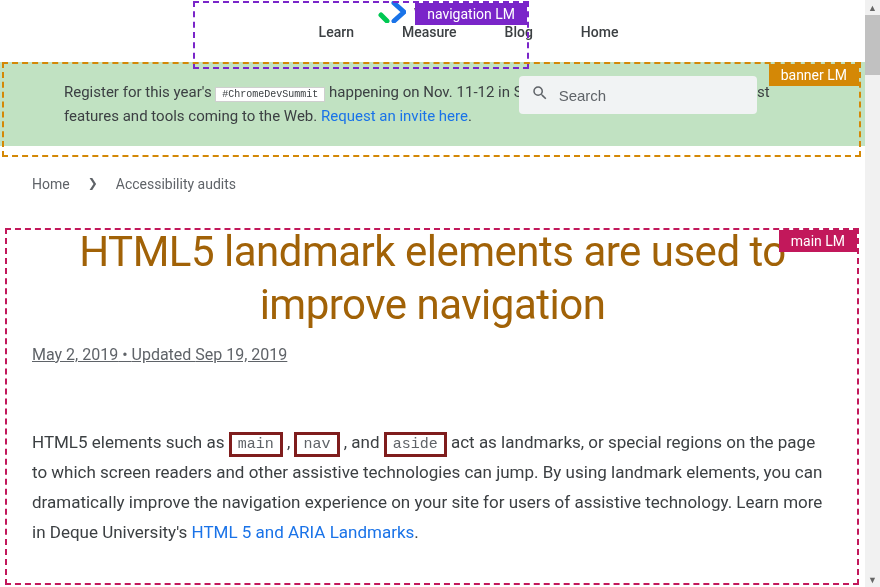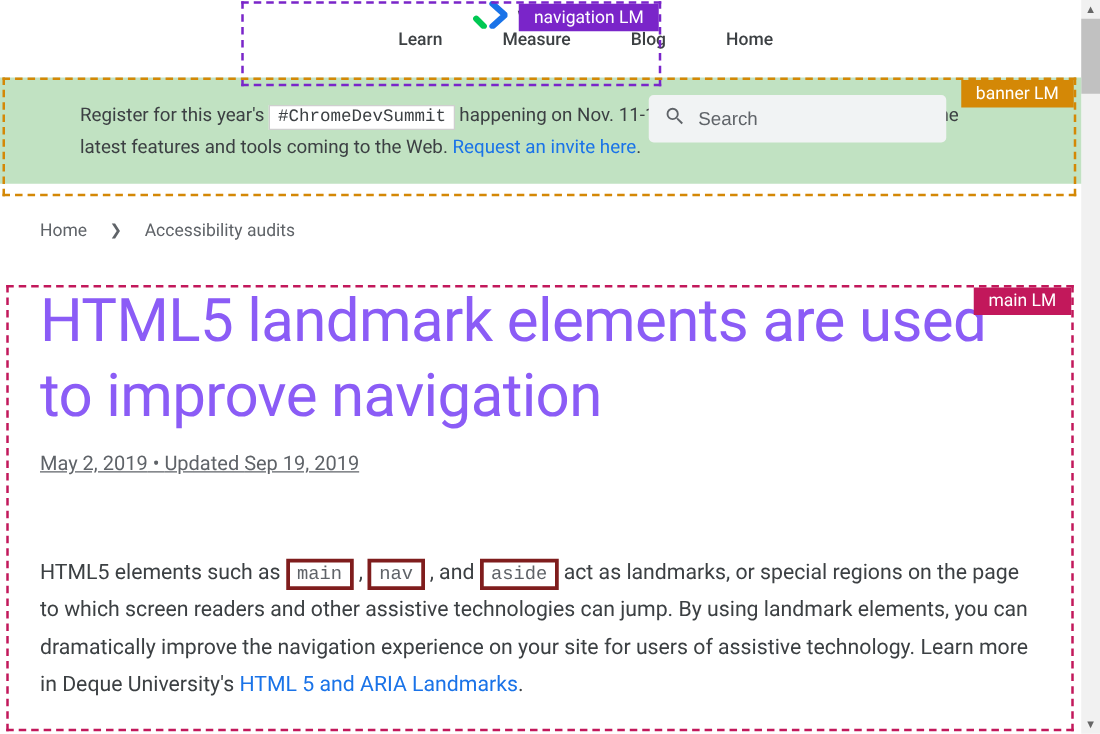--- a/index.html
+++ b/index.html
@@ -18,28 +18,28 @@
   .nav { display: flex; gap: 48px; margin-left: 72px; align-items: center; height: 62px; }
   .nav-item { font-size: 14px; color: #3c4043; font-weight: 500; }
   .right-area { margin-left: auto; display: flex; align-items: center; gap: 32px; }
   .search-wrap { display: flex; align-items: center; background: #f1f3f4; border-radius: 4px; padding: 8px 12px; width: 238px; margin-top: 36px; }
   .search-wrap svg { flex: none; }
   .search-input { border: none; background: transparent; font-size: 15px; color: #5f6368; margin-left: 10px; outline: none; width: 130px; }
   .search-input::placeholder { color: #5f6368; }
   .signin { font-size: 14px; font-weight: 500; letter-spacing: 0.5px; color: #3c4043; }
 
   .banner { background: #c1e2c2; padding: 18px 64px; font-size: 15px; line-height: 1.6; color: #3c4043; }
-  .banner code { background: #fff; border: 1px solid #cfcfcf; padding: 1px 6px; font-family: "Courier New", monospace; font-size: 14px; color: #3c4043; }
+  .banner code { background: #fff; border: 1px solid #cfcfcf; padding: 1px 6px; font-family: "Courier New", monospace; font-size: 10px; color: #3c4043; }
   .banner a { color: #1a73e8; text-decoration: none; }
 
   .breadcrumbs { display: flex; gap: 18px; padding: 30px 32px 22px; font-size: 14px; color: #5f6368; }
   .bc-chevron { color: #5f6368; font-size: 12px; }
 
   .main-area { padding: 12px 32px 32px; }
-  h1 { font-size: 48px; font-weight: 400; line-height: 1.25; color: #8b5cf6; letter-spacing: -0.5px; margin-bottom: 14px; }
+  h1 { font-size: 42px; font-weight: 400; line-height: 1.25; color: #a16207; letter-spacing: -0.5px; margin-bottom: 14px; text-align: center; }
   .meta { font-size: 16px; color: #5f6368; margin-bottom: 64px; text-decoration: underline; }
   .content p { font-size: 17px; line-height: 1.75; color: #3c4043; }
   .content code { background: #fff; border: 3px solid #7f1d1d; padding: 1px 6px; font-family: "Courier New", monospace; font-size: 15px; color: #5f6368; }
   .content a { color: #1a73e8; text-decoration: none; }
 
   
   .lm-overlay { position: absolute; pointer-events: none; }
   .lm-overlay .tag { position: absolute; top: 0; right: 0; color: #fff; font-size: 14px; font-weight: 400; padding: 3px 12px; pointer-events: none; }
   .lm-nav { border: 2.5px dashed #7a25c9; }
   .lm-nav .tag { background: #7a25c9; }

